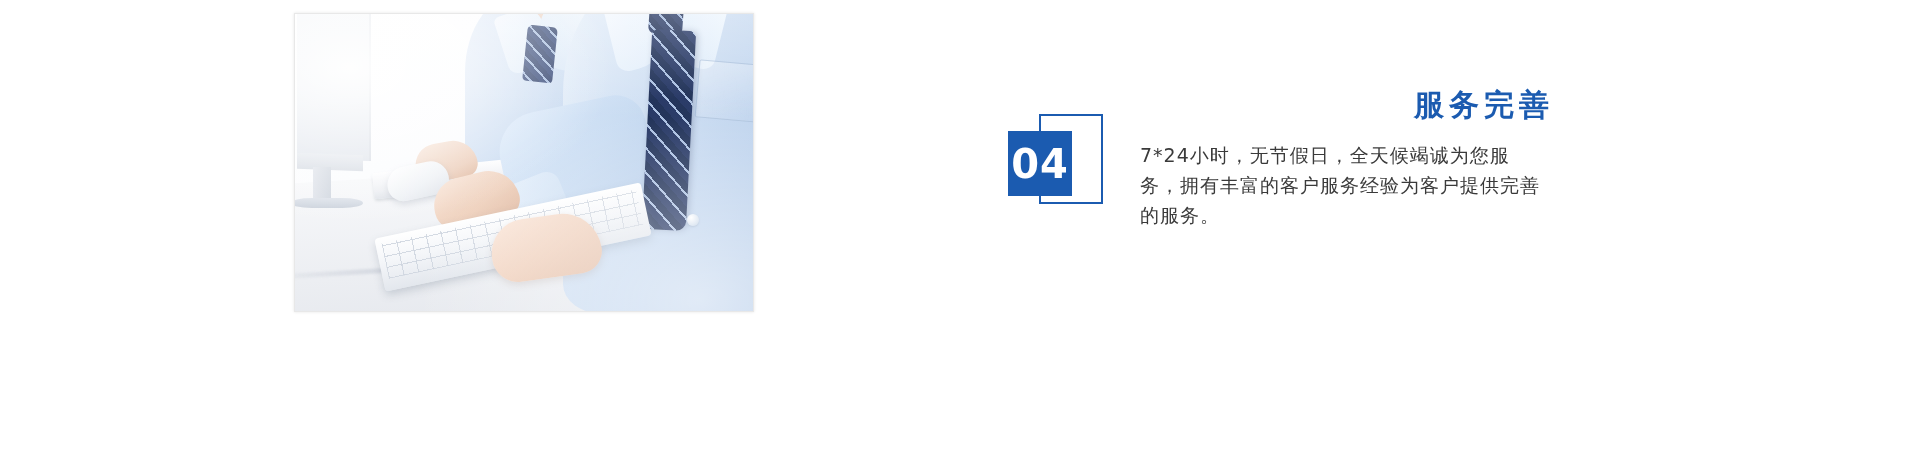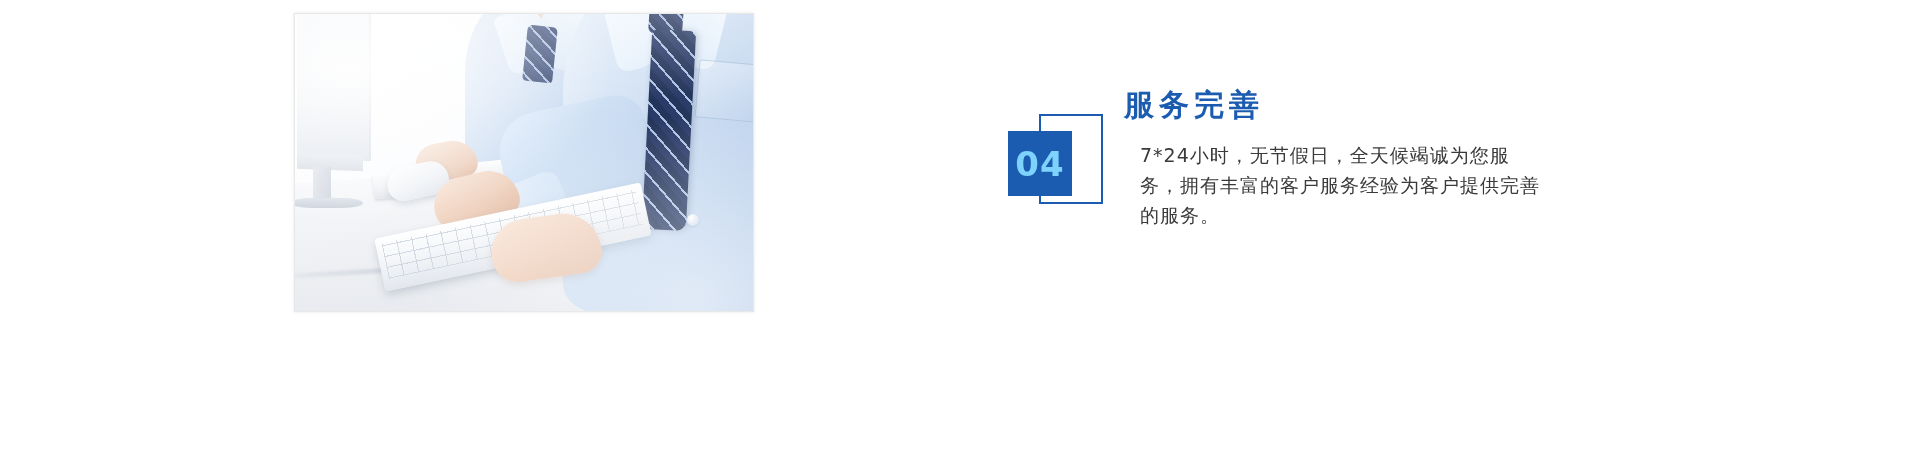--- a/index.html
+++ b/index.html
@@ -408,42 +408,43 @@
     left: 0;
     top: 17px;
     width: 64px;
     height: 65px;
     background: #1b5bb0;
     display: flex;
     align-items: center;
     justify-content: center;
   }
   .badge-number {
-    color: #7dd3fc;
-    font-size: 34px;
+    color: #ffffff;
+    font-size: 40px;
     font-weight: bold;
     letter-spacing: 1px;
     line-height: 1;
     font-family: "DejaVu Sans", "Liberation Sans", sans-serif;
   }
 
   .text-col {
     position: absolute;
     left: 116px;
     top: 0;
     width: 430px;
   }
   .title {
     color: #1b5bb0;
     font-size: 30px;
     font-weight: bold;
     letter-spacing: 5px;
     line-height: 1.25;
     margin: 0 0 12px 0;
     white-space: nowrap;
+    text-align: right;
   }
   .body-text {
     color: #3a3a3a;
     font-size: 19px;
     line-height: 1.58;
     letter-spacing: 1px;
     margin: 16px;
     width: 400px;
   }
 </style>

